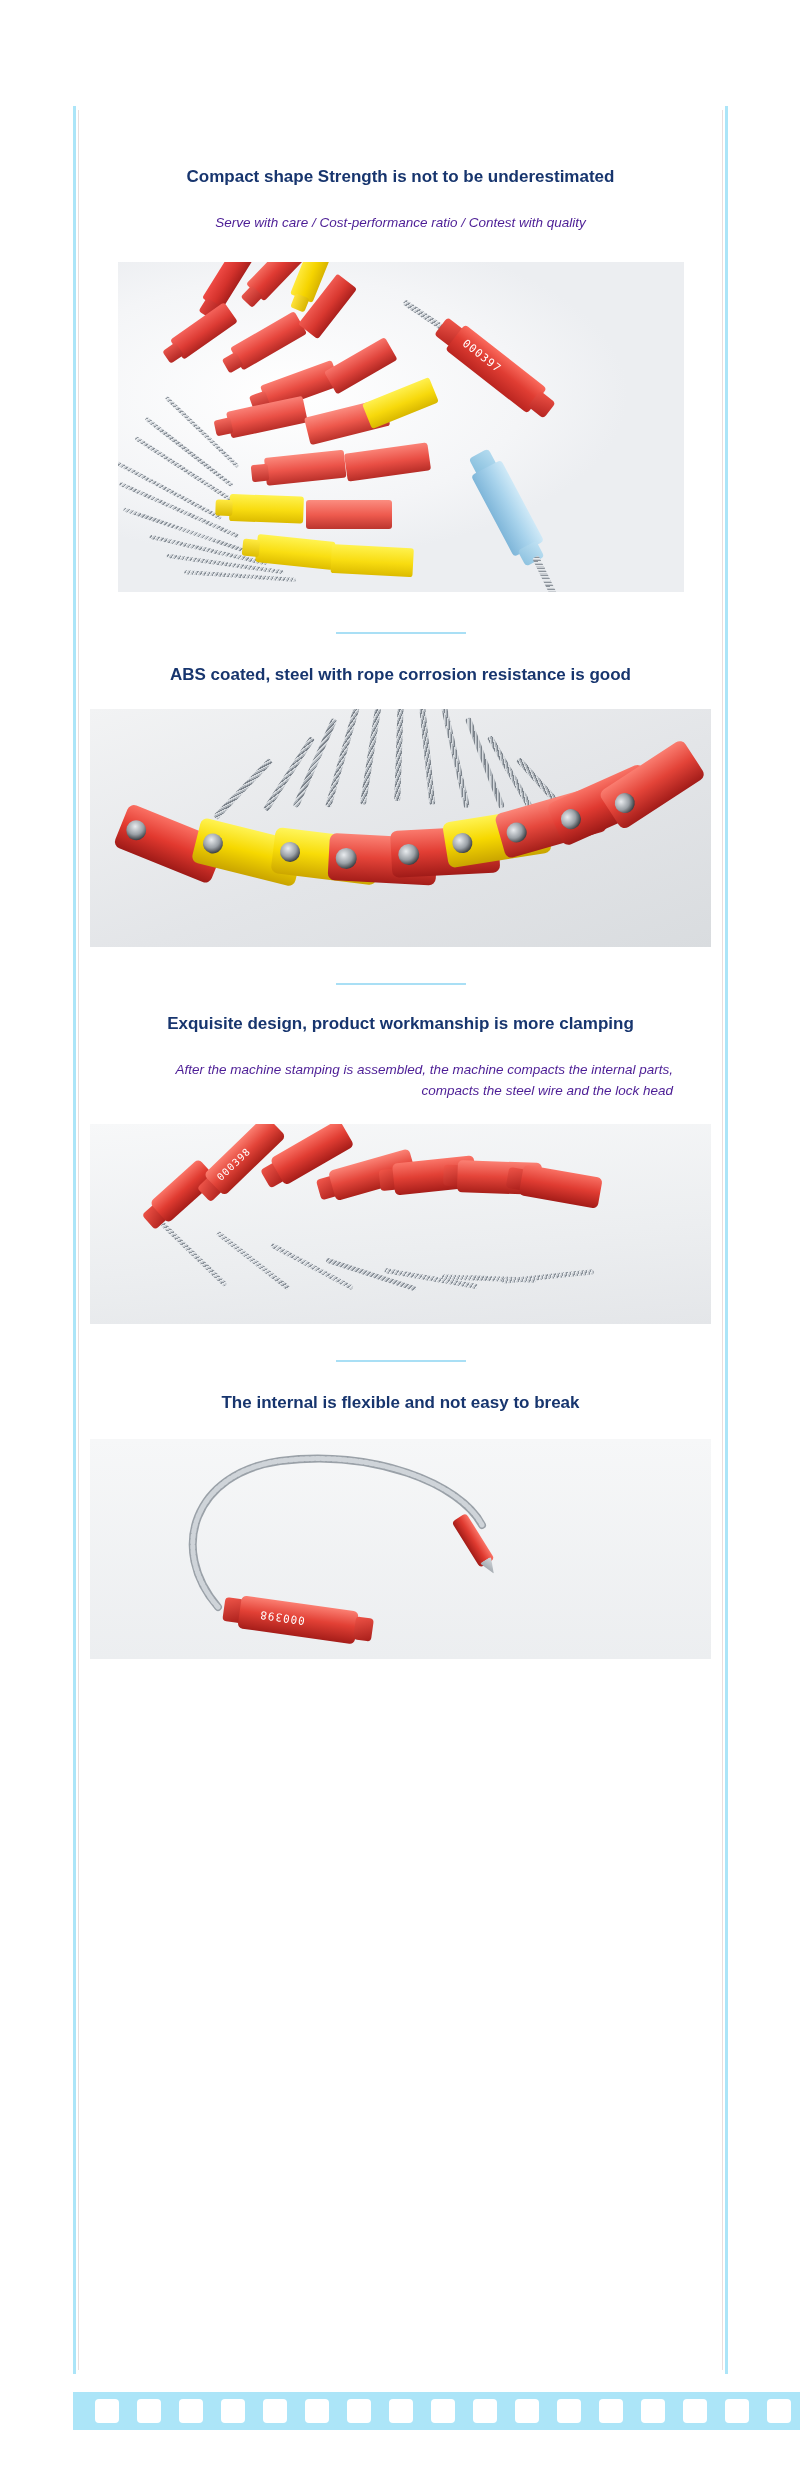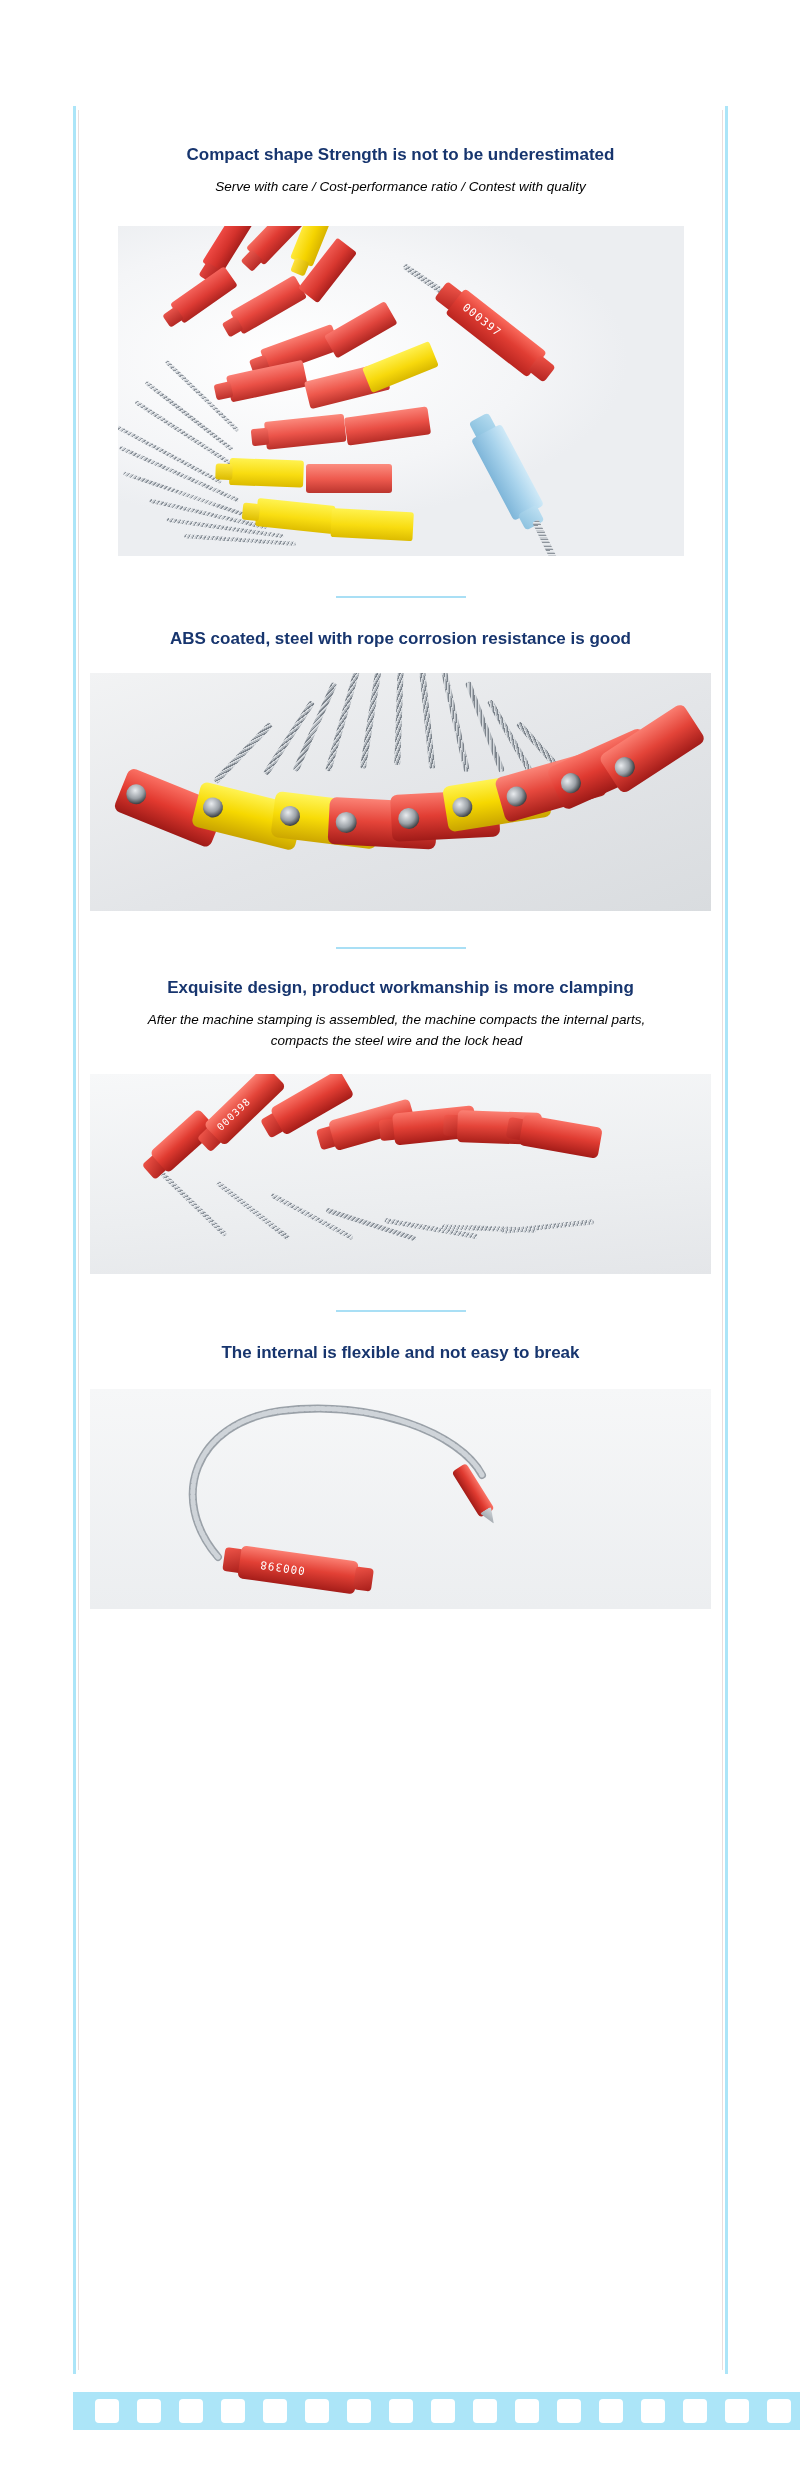--- a/index.html
+++ b/index.html
@@ -94,42 +94,42 @@
   .perf-strip-bottom .perf {
     width: 24px; height: 24px;
     background: #ffffff;
     border-radius: 4px;
     flex: 0 0 auto;
   }
 
   
   .content {
     position: absolute;
-    left: 80px; top: 106px;
+    left: 80px; top: 128px;
     width: 641px;
   }
   .section { position: relative; width: 100%; }
   .sec-head {
     font-size: 17px;
     font-weight: bold;
     color: #17356e;
     line-height: 1.35;
     text-align: center;
     padding: 0 16px;
   }
   .sec-sub {
     font-size: 13.5px;
     font-style: italic;
-    color: #000000;
+    color: #4c1d95;
     line-height: 1.55;
     text-align: center;
     padding: 0 40px;
-    margin-top: 10px;
-  }
-  .sec-sub.left { text-align: center; padding-left: 40px; padding-right: 48px; }
+    margin-top: 24px;
+  }
+  .sec-sub.left { text-align: right; padding-left: 40px; padding-right: 48px; }
 
   .divider {
     width: 130px; height: 2px;
     background: #a9dff5;
     margin: 0 auto;
   }
 
   
   .photo {
     position: relative;

